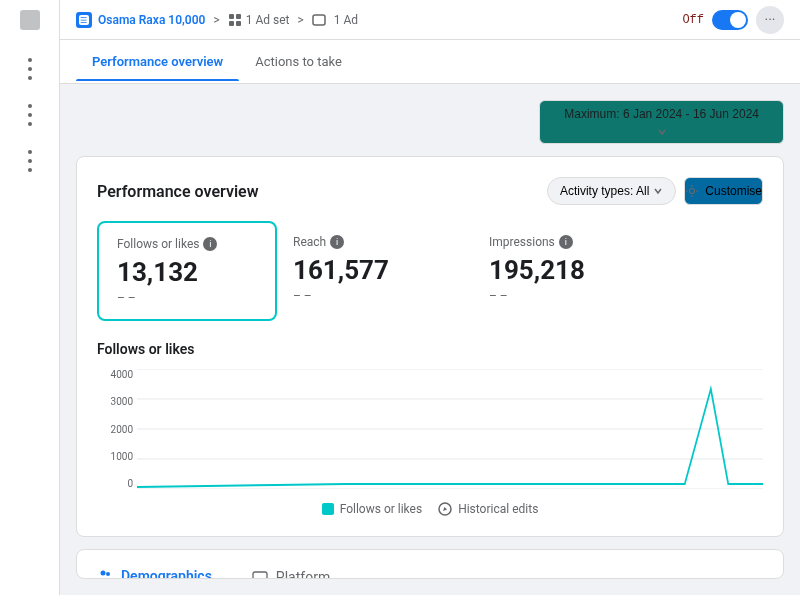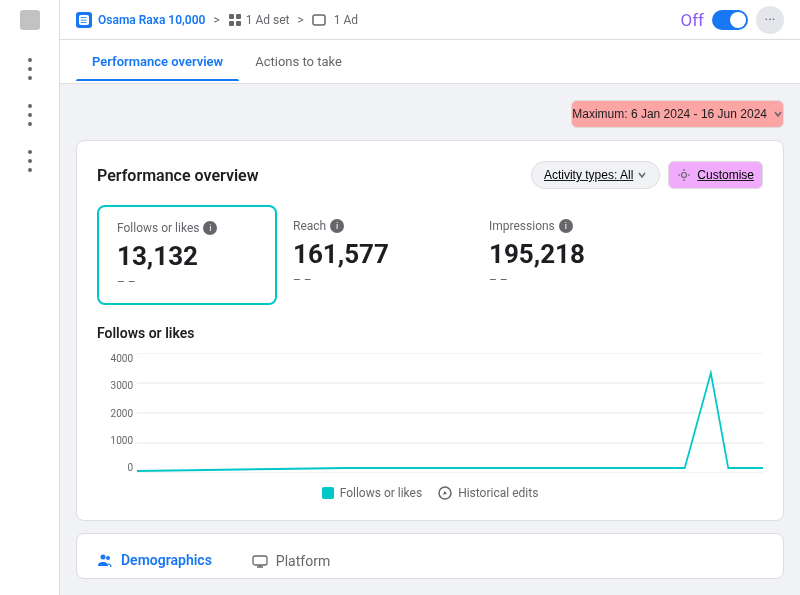--- a/index.html
+++ b/index.html
@@ -17,46 +17,46 @@
 
     
     .topbar { background: #fff; border-bottom: 1px solid #ddd; padding: 0 16px; display: flex; align-items: center; justify-content: space-between; height: 40px; flex-shrink: 0; }
     .topbar-left { display: flex; align-items: center; gap: 6px; font-size: 12px; }
     .topbar-icon { width: 16px; height: 16px; background: #1877f2; border-radius: 3px; display: inline-flex; align-items: center; justify-content: center; }
     .topbar-icon svg { width: 10px; height: 10px; fill: white; }
     .campaign-name { color: #1877f2; font-weight: 600; font-size: 12px; cursor: pointer; }
     .topbar-sep { color: #65676b; font-size: 12px; margin: 0 2px; }
     .topbar-breadcrumb { color: #65676b; font-size: 12px; }
     .topbar-right { display: flex; align-items: center; gap: 8px; }
-    .topbar-off { font-size: 17px; color: #8b5cf6; }
+    .topbar-off { font-size: 12px; color: #7f1d1d; font-family: Liberation Mono, monospace; }
     .toggle-switch { width: 36px; height: 20px; background: #1877f2; border-radius: 10px; position: relative; cursor: pointer; }
     .toggle-knob { width: 16px; height: 16px; background: white; border-radius: 50%; position: absolute; top: 2px; right: 2px; }
     .topbar-more { width: 28px; height: 28px; border-radius: 50%; background: #e4e6eb; display: flex; align-items: center; justify-content: center; cursor: pointer; font-size: 14px; color: #65676b; }
 
     
     .tabbar { background: #fff; border-bottom: 1px solid #ddd; padding: 0 16px; display: flex; align-items: center; height: 44px; flex-shrink: 0; }
     .tab { padding: 12px 16px; font-size: 13px; cursor: pointer; color: #65676b; position: relative; }
     .tab.active { color: #1877f2; font-weight: 600; }
     .tab.active::after { content: ''; position: absolute; bottom: 0; left: 0; right: 0; height: 2px; background: #1877f2; border-radius: 2px 2px 0 0; }
 
     
     .content { flex: 1; overflow-y: auto; padding: 16px; display: flex; flex-direction: column; gap: 12px; }
 
     
     .date-range-bar { display: flex; justify-content: flex-end; }
-    .date-range-btn { background: #fca5a5; border: 1px solid #ddd; border-radius: 6px; padding: 6px 0; font-size: 12px; color: #1c1e21; cursor: pointer; display: flex; align-items: center; gap: 6px; }
+    .date-range-btn { background: #0f766e; border: 1px solid #ddd; border-radius: 6px; padding: 6px 24px; font-size: 12px; color: #1c1e21; cursor: pointer; display: flex; align-items: center; gap: 6px; flex-direction: column; }
     .date-range-btn svg { width: 10px; height: 10px; fill: #65676b; }
 
     
     .card { background: #fff; border-radius: 8px; padding: 20px; border: 1px solid #ddd; }
     .card-header { display: flex; align-items: center; justify-content: space-between; margin-bottom: 16px; }
     .card-title { font-size: 16px; font-weight: 600; }
-    .card-controls { display: flex; align-items: center; gap: 8px; text-decoration: underline; }
+    .card-controls { display: flex; align-items: center; gap: 8px; }
     .activity-btn { background: #f0f2f5; border: 1px solid #ddd; border-radius: 16px; padding: 6px 12px; font-size: 12px; cursor: pointer; display: flex; align-items: center; gap: 4px; }
-    .customise-btn { background: #f0abfc; border: 1px solid #ddd; border-radius: 6px; padding: 6px 8px; font-size: 12px; cursor: pointer; display: flex; align-items: center; gap: 6px; }
+    .customise-btn { background: #0369a1; border: 1px solid #ddd; border-radius: 6px; padding: 6px 0; font-size: 12px; cursor: pointer; display: flex; align-items: center; gap: 6px; }
 
     
     .metrics-row { display: flex; gap: 16px; margin-bottom: 20px; }
     .metric-box { border: 2px solid #00c8c8; border-radius: 8px; padding: 14px 18px; min-width: 180px; background: #fff; }
     .metric-box.plain { border: none; padding-left: 0; }
     .metric-label { font-size: 12px; color: #65676b; margin-bottom: 6px; display: flex; align-items: center; gap: 4px; }
     .metric-info { width: 14px; height: 14px; background: #65676b; border-radius: 50%; display: inline-flex; align-items: center; justify-content: center; font-size: 9px; color: white; }
     .metric-value { font-size: 26px; font-weight: 700; color: #1c1e21; }
     .metric-sub { font-size: 12px; color: #65676b; margin-top: 4px; }
 

